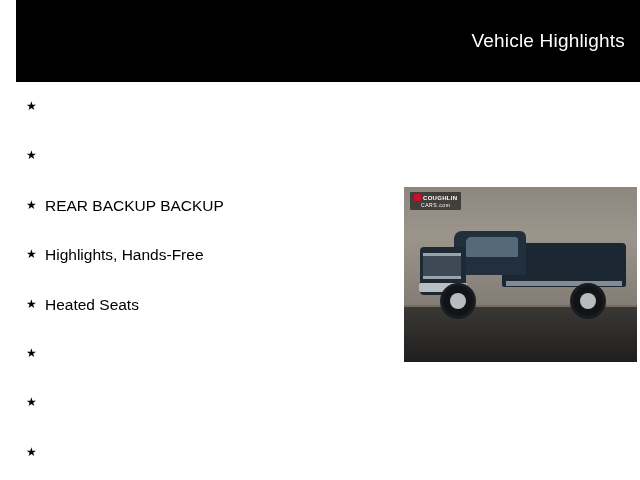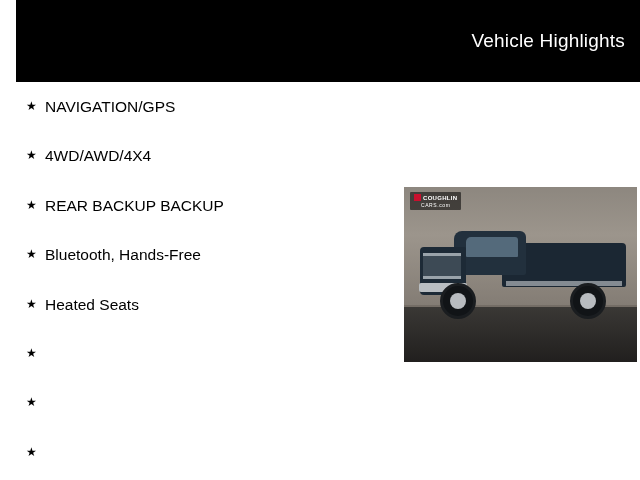--- a/index.html
+++ b/index.html
@@ -234,33 +234,31 @@
 
   <div class="header-bar">
     <div class="header-title">Vehicle Highlights</div>
   </div>
 
   <div class="content">
 
     <ul class="highlights">
       <li class="hl-item">
         <span class="hl-bullet">★</span>
-        <span>NAVIGATION/GPS</span>
-      </li>
-      <li class="hl-item">
-        <span class="hl-bullet">★</span>
-        <span>4WD/AWD/4X4</span>
+      </li>
+      <li class="hl-item">
+        <span class="hl-bullet">★</span>
       </li>
       <li class="hl-item">
         <span class="hl-bullet">★</span>
         <span>REAR BACKUP BACKUP</span>
       </li>
       <li class="hl-item">
         <span class="hl-bullet">★</span>
-        <span>Bluetooth, Hands-Free</span>
+        <span>Highlights, Hands-Free</span>
       </li>
       <li class="hl-item">
         <span class="hl-bullet">★</span>
         <span>Heated Seats</span>
       </li>
       <li class="hl-item">
         <span class="hl-bullet">★</span>
       </li>
       <li class="hl-item">
         <span class="hl-bullet">★</span>

